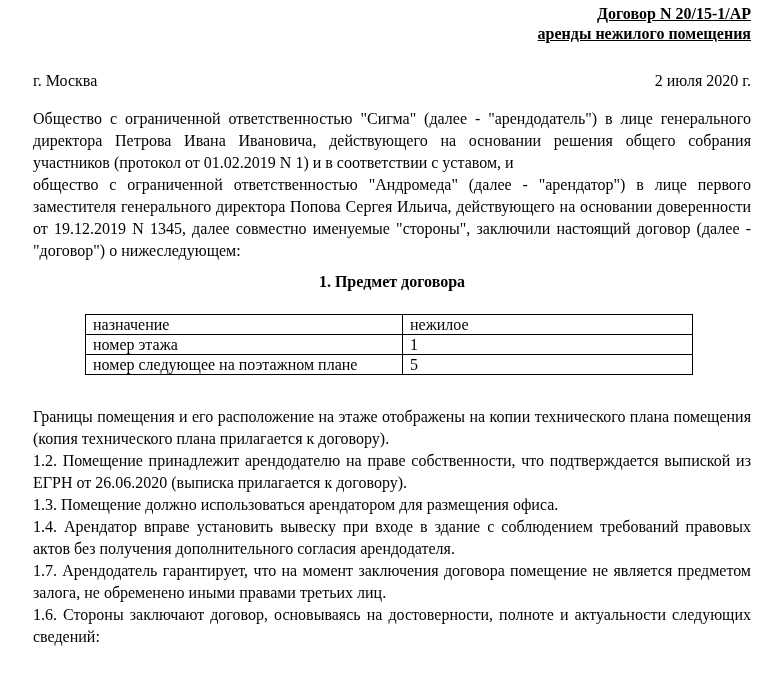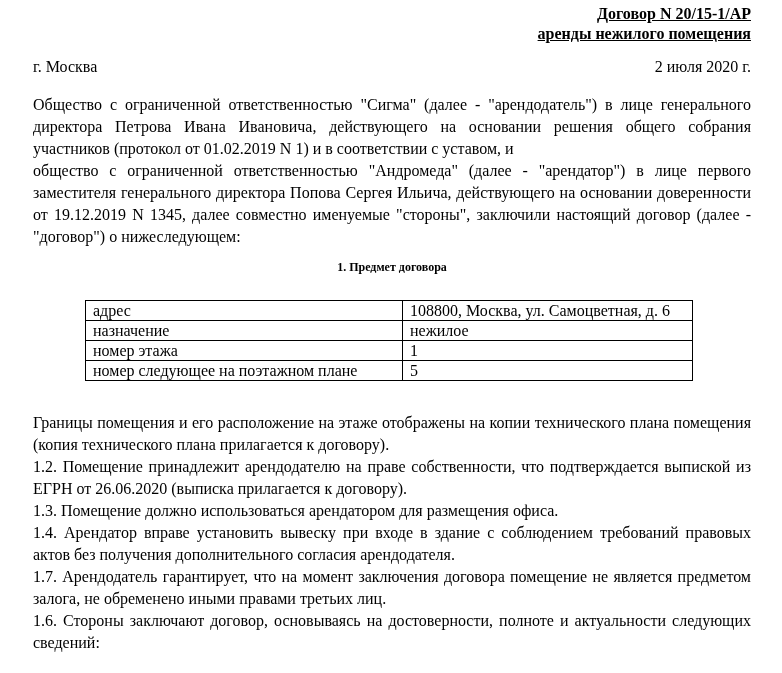--- a/index.html
+++ b/index.html
@@ -23,32 +23,32 @@
   .doc-title {
     text-align: right;
     font-weight: bold;
     line-height: 19.5px;
     text-decoration: underline;
   }
   .dateline {
     display: flex;
     justify-content: space-between;
     line-height: 19.5px;
-    margin-top: 14px;
+    margin-top: 28px;
   }
   p.para {
     margin: 0;
     text-align: justify;
     line-height: 22px;
   }
   p.p-first {
     margin-top: 17px;
   }
   h2.section-heading {
-    font-size: 12px;
+    font-size: 16px;
     font-weight: bold;
     text-align: center;
     line-height: 19.5px;
     margin: 10px 0 23px 0;
   }
   table.premises {
     border-collapse: collapse;
     margin: 18px 0 0 52px;
     width: 608px;
     table-layout: fixed;
@@ -85,24 +85,20 @@
 
   <p class="para p-first">Общество с ограниченной ответственностью "Сигма" (далее - "арендодатель") в лице генерального директора Петрова Ивана Ивановича, действующего на основании решения общего собрания участников (протокол от 01.02.2019 N 1) и в соответствии с уставом, и</p>
   <p class="para">общество с ограниченной ответственностью "Андромеда" (далее - "арендатор") в лице первого заместителя генерального директора Попова Сергея Ильича, действующего на основании доверенности от 19.12.2019 N 1345, далее совместно именуемые "стороны", заключили настоящий договор (далее - "договор") о нижеследующем:</p>
 
   <h2 class="section-heading">1. Предмет договора</h2>
 
 
   <table class="premises">
     <tbody>
       <tr>
-        <td class="c1">адрес</td>
-        <td class="c2">108800, Москва, ул. Самоцветная, д. 6</td>
-      </tr>
-      <tr>
         <td class="c1">назначение</td>
         <td class="c2">нежилое</td>
       </tr>
       <tr>
         <td class="c1">номер этажа</td>
         <td class="c2">1</td>
       </tr>
       <tr>
         <td class="c1">номер следующее на поэтажном плане</td>
         <td class="c2">5</td>

